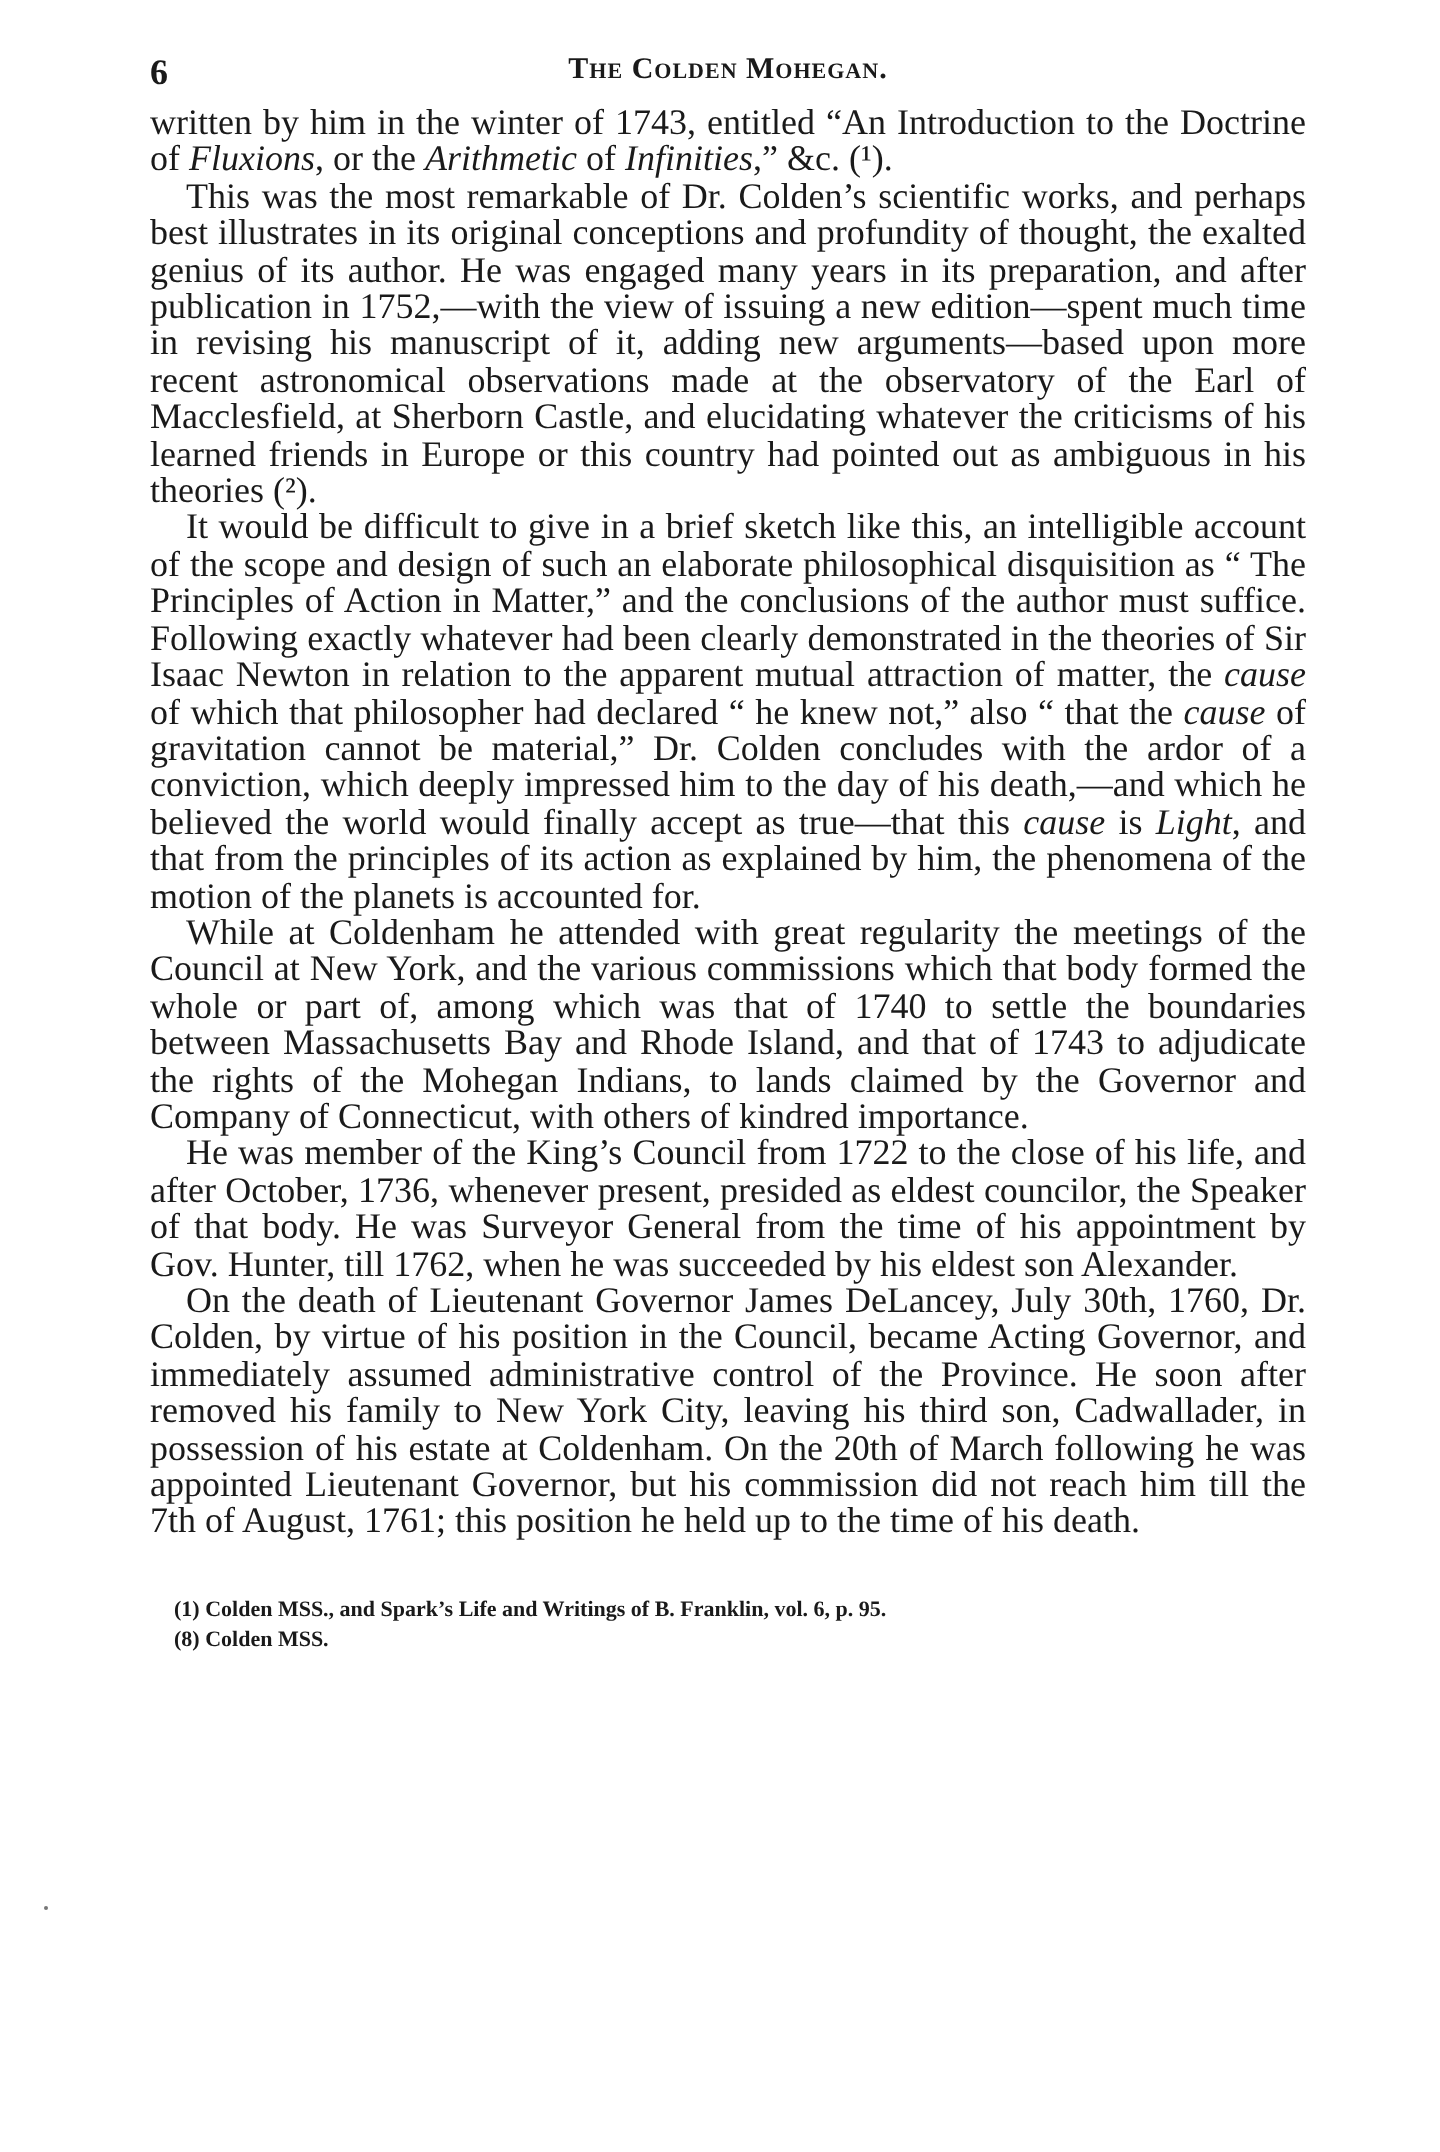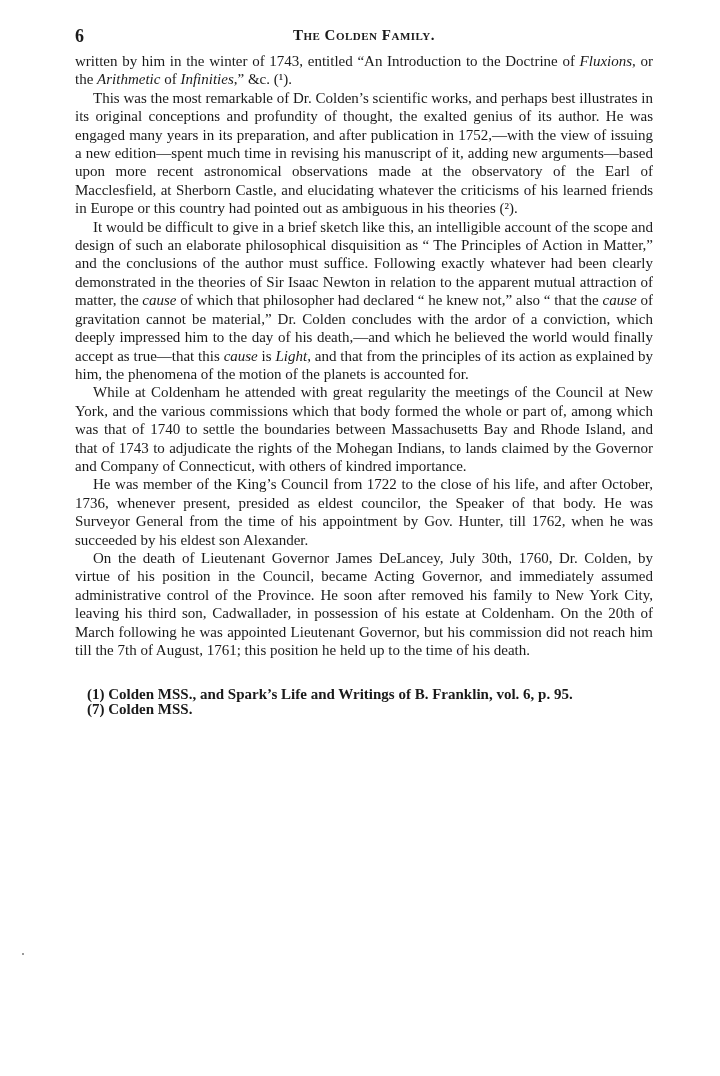--- a/index.html
+++ b/index.html
@@ -1,45 +1,45 @@
 <!DOCTYPE html>
 <html><head>
 <meta charset="utf-8">
 <style>
   html, body { margin: 0; padding: 0; background: #ffffff; }
   body { width: 720px; height: 1076px; position: relative; overflow: hidden; font-family: "Liberation Serif", "DejaVu Serif", serif; color: #1a1a1a; }
   .page { position: absolute; left: 75px; top: 26px; width: 578px; }
   .header { position: relative; height: 22px; margin-bottom: 4px; }
   .page-num { position: absolute; left: 0; top: 0; font-size: 18px; font-weight: bold; }
   .running-title { position: absolute; left: 0; right: 0; top: 1px; text-align: center; font-size: 15px; font-weight: bold; font-variant: small-caps; letter-spacing: 0.5px; }
-  .body { font-size: 15px; line-height: 18.4px; text-align: justify; }
+  .body { font-size: 18px; line-height: 18.4px; text-align: justify; }
   .body p { margin: 0; text-indent: 0; }
   .body p.indent { text-indent: 18px; }
   .body em { font-style: italic; }
-  .footnotes { margin-top: 28px; padding-left: 12px; font-size: 15px; font-weight: bold; line-height: 15px; }
+  .footnotes { margin-top: 28px; padding-left: 12px; font-size: 11px; font-weight: bold; line-height: 15px; }
   .footnotes div { margin: 0; }
   .speck { position: absolute; left: 22px; top: 953px; width: 2px; height: 2px; background: #777; border-radius: 50%; }
 </style>
 </head>
 <body>
 
 <div class="page">
   <div class="header">
     <span class="page-num">6</span>
-    <span class="running-title">The Colden Family.</span>
+    <span class="running-title">The Colden Mohegan.</span>
   </div>
 
   <div class="body" id="body-text">
       <p><span>written by him in the winter of 1743, entitled “An Introduction to the Doctrine of </span><em>Fluxions</em><span>, or the </span><em>Arithmetic</em><span> of </span><em>Infinities</em><span>,” &amp;c. (¹).</span></p>
       <p class="indent"><span>This was the most remarkable of Dr. Colden’s scientific works, and perhaps best illustrates in its original conceptions and profundity of thought, the exalted genius of its author. He was engaged many years in its preparation, and after publication in 1752,—with the view of issuing a new edition—spent much time in revising his manuscript of it, adding new arguments—based upon more recent astronomical observations made at the observatory of the Earl of Macclesfield, at Sherborn Castle, and elucidating whatever the criticisms of his learned friends in Europe or this country had pointed out as ambiguous in his theories (²).</span></p>
       <p class="indent"><span>It would be difficult to give in a brief sketch like this, an intelligible account of the scope and design of such an elaborate philosophical disquisition as “ The Principles of Action in Matter,” and the conclusions of the author must suffice. Following exactly whatever had been clearly demonstrated in the theories of Sir Isaac Newton in relation to the apparent mutual attraction of matter, the </span><em>cause</em><span> of which that philosopher had declared “ he knew not,” also “ that the </span><em>cause</em><span> of gravitation cannot be material,” Dr. Colden concludes with the ardor of a conviction, which deeply impressed him to the day of his death,—and which he believed the world would finally accept as true—that this </span><em>cause</em><span> is </span><em>Light</em><span>, and that from the principles of its action as explained by him, the phenomena of the motion of the planets is accounted for.</span></p>
       <p class="indent"><span>While at Coldenham he attended with great regularity the meetings of the Council at New York, and the various commissions which that body formed the whole or part of, among which was that of 1740 to settle the boundaries between Massachusetts Bay and Rhode Island, and that of 1743 to adjudicate the rights of the Mohegan Indians, to lands claimed by the Governor and Company of Connecticut, with others of kindred importance.</span></p>
       <p class="indent"><span>He was member of the King’s Council from 1722 to the close of his life, and after October, 1736, whenever present, presided as eldest councilor, the Speaker of that body. He was Surveyor General from the time of his appointment by Gov. Hunter, till 1762, when he was succeeded by his eldest son Alexander.</span></p>
       <p class="indent"><span>On the death of Lieutenant Governor James DeLancey, July 30th, 1760, Dr. Colden, by virtue of his position in the Council, became Acting Governor, and immediately assumed administrative control of the Province. He soon after removed his family to New York City, leaving his third son, Cadwallader, in possession of his estate at Coldenham. On the 20th of March following he was appointed Lieutenant Governor, but his commission did not reach him till the 7th of August, 1761; this position he held up to the time of his death.</span></p>
     </div>
 
   <div class="footnotes">
     <div>(1) Colden MSS., and Spark’s Life and Writings of B. Franklin, vol. 6, p. 95.</div>
-    <div>(7) Colden MSS.</div>
+    <div>(8) Colden MSS.</div>
   </div>
 </div>
 
 <div class="speck"></div>
 
 </body></html>

